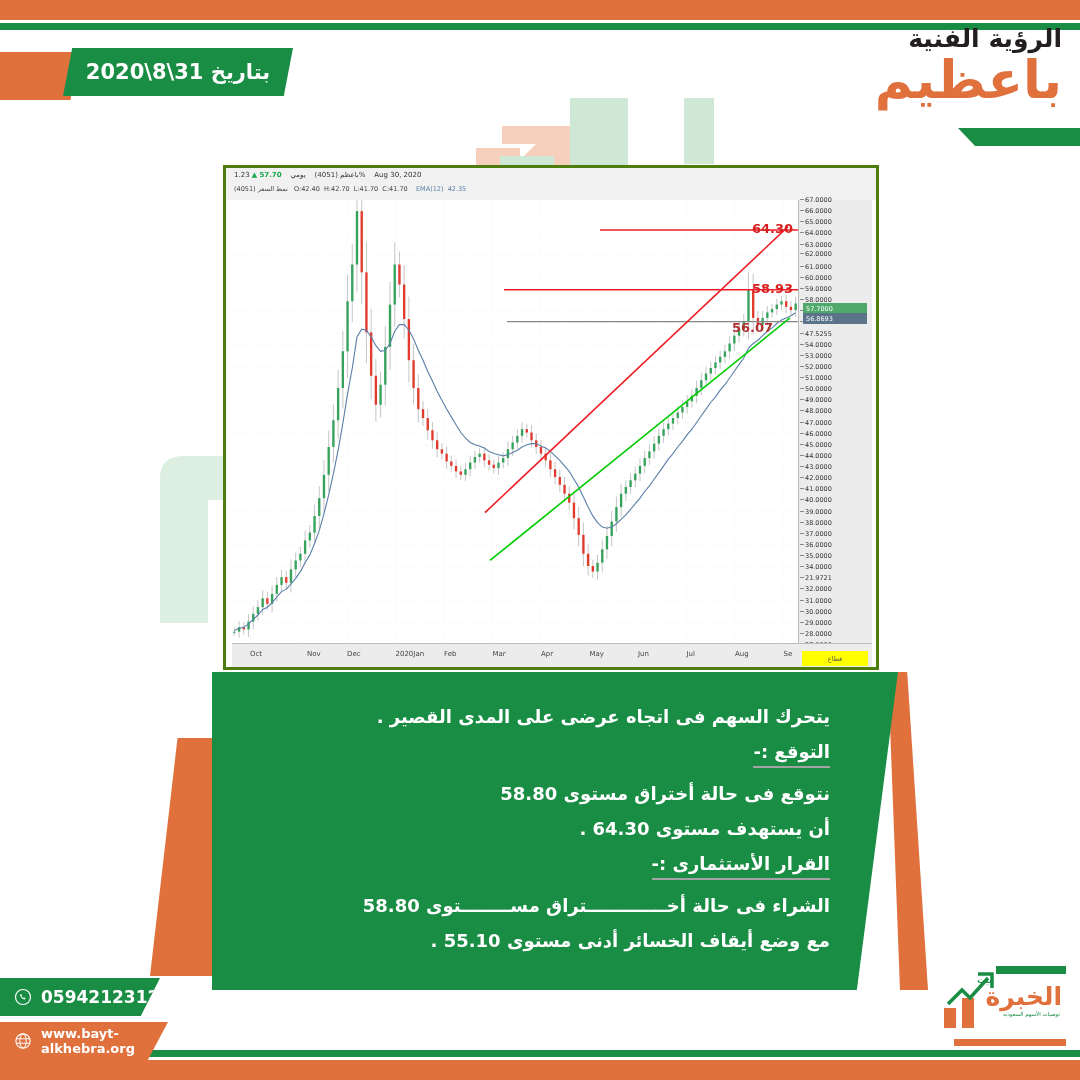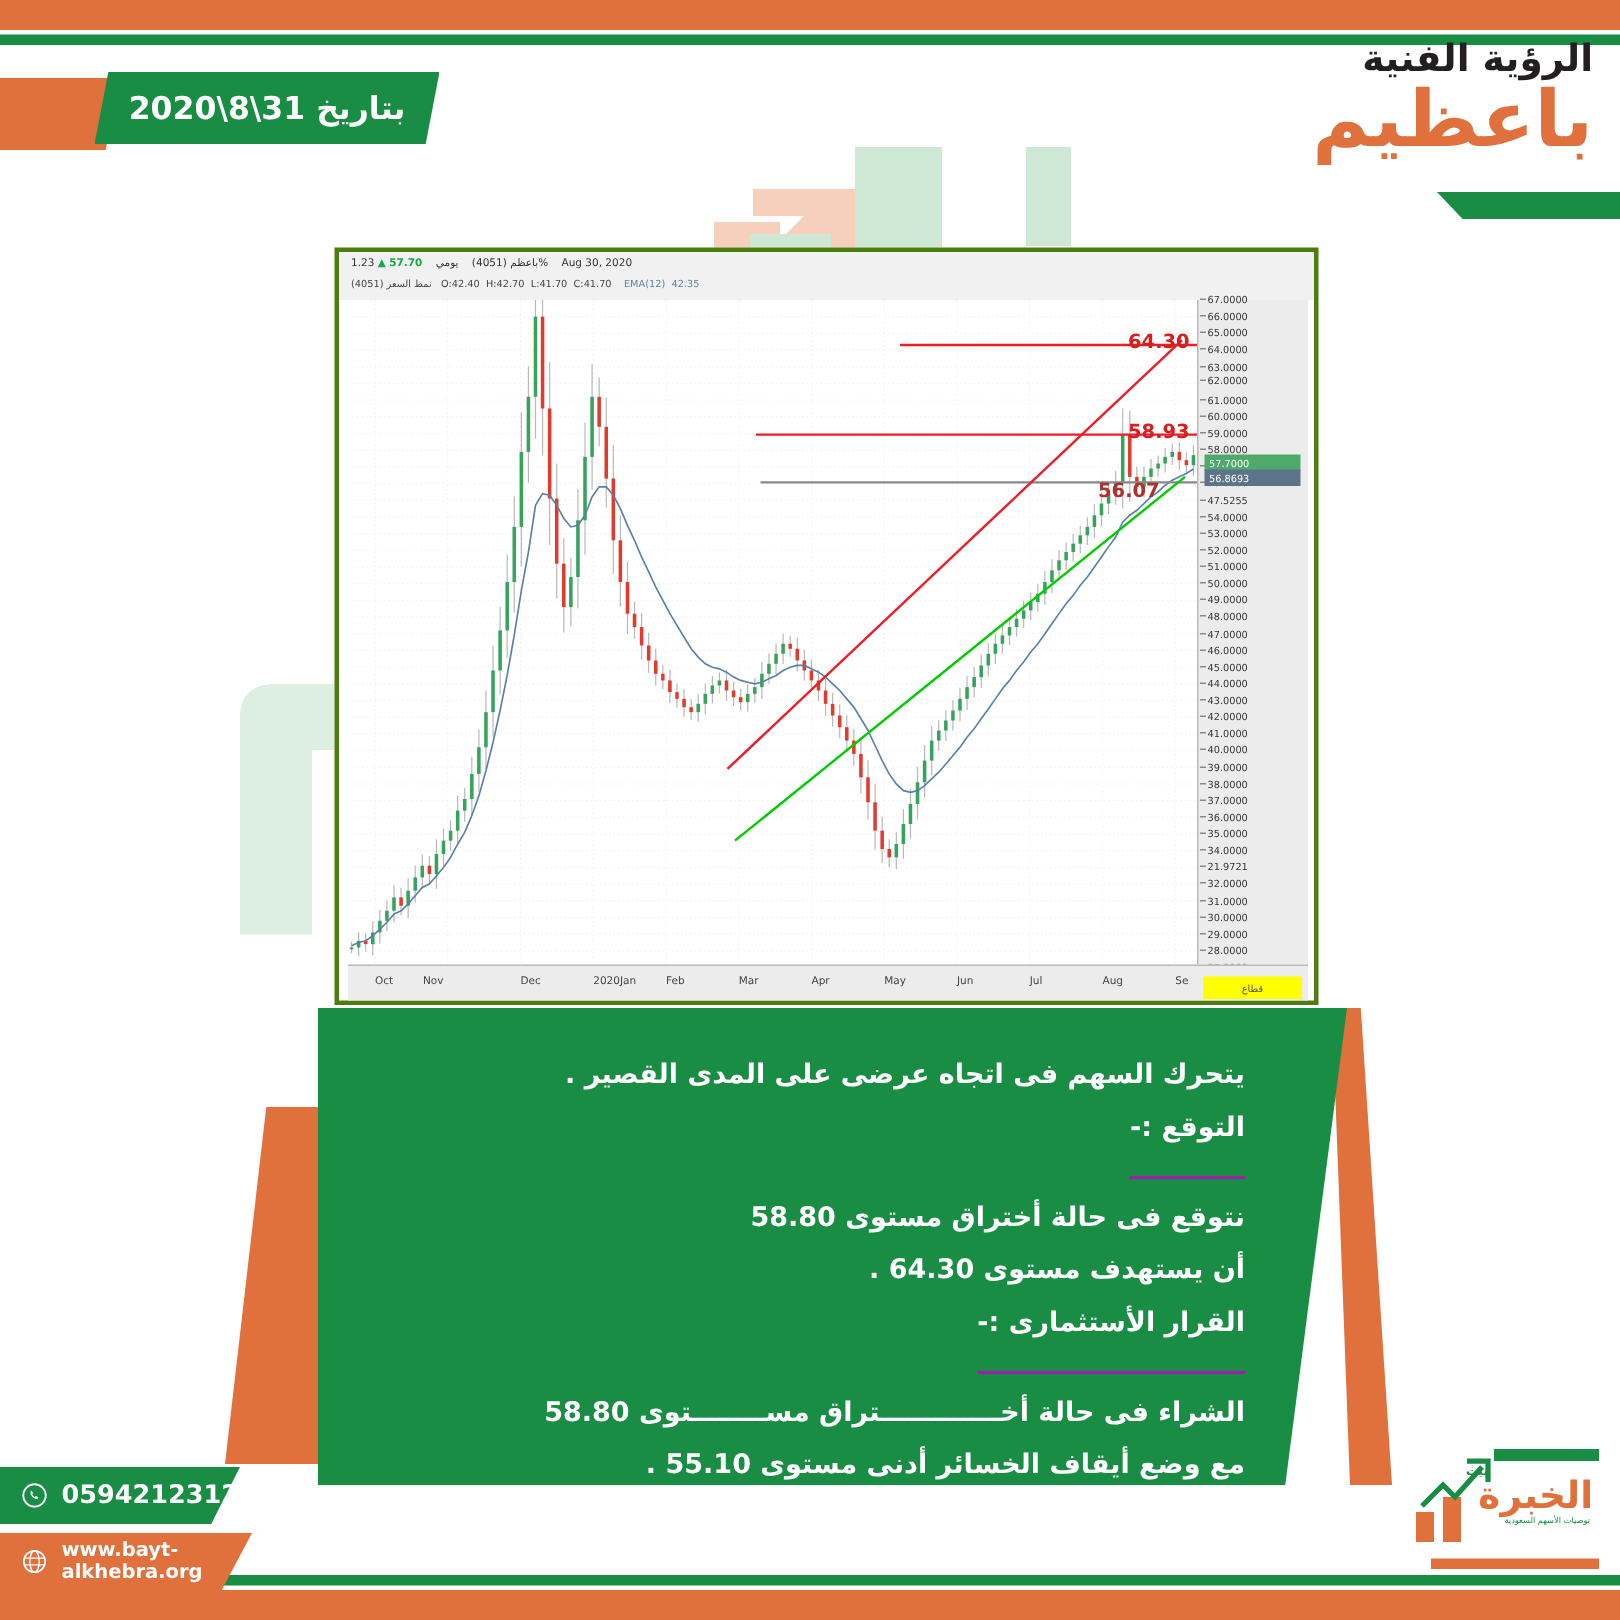--- a/index.html
+++ b/index.html
@@ -134,21 +134,21 @@
     background:#1a8d45;
     clip-path:polygon(0 0, 100% 0, 94% 100%, 0 100%);
   }
   .panel-text{
     position:absolute; left:212px; top:672px; width:686px; height:318px;
     direction:rtl; text-align:right; color:#ffffff;
     padding:36px 68px 10px 30px;
     font-size:18px; font-weight:bold; line-height:1.0;
   }
   .panel-text .row{ margin-bottom:17px; }
-  .panel-text .hdr-lbl{ display:inline-block; border-bottom:2px solid #a21caf; padding-bottom:23px; }
+  .panel-text .hdr-lbl{ display:inline-block; border-bottom:2px solid #a3a3a3; padding-bottom:5px; }
 
   
   .contact{
     position:absolute; height:38px; display:flex; align-items:center;
     color:#fff; font-weight:bold; font-size:17px; padding:0 30px 0 14px;
   }
   .c-phone{
     left:0; top:978px; width:160px; background:#1a8d45;
     clip-path:polygon(0 0, 100% 0, 88% 100%, 0 100%);
   }
@@ -587,21 +587,21 @@
           <div class="ytick" style="top: 430.875px;">28.0000</div>
           <div class="ytick" style="top: 442px;">27.0000</div>
         </div>
       <div class="price-tag tag-last" style="top:103px;">57.7000</div>
       <div class="price-tag tag-ema" style="top:113px;">56.8693</div>
     </div>
 
     <div class="xaxis">
       <div id="xticks">
           <div class="xtick" style="left: 18px;">Oct</div>
-          <div class="xtick" style="left: 50px; text-align: right;">Nov</div>
+          <div class="xtick" style="left: 75px; text-align: right;">Nov</div>
           <div class="xtick" style="left: 115px;">Dec</div>
           <div class="xtick" style="left: 163.5px;">2020Jan</div>
           <div class="xtick" style="left: 212px;">Feb</div>
           <div class="xtick" style="left: 260.5px;">Mar</div>
           <div class="xtick" style="left: 309px;">Apr</div>
           <div class="xtick" style="left: 357.5px;">May</div>
           <div class="xtick" style="left: 406px;">Jun</div>
           <div class="xtick" style="left: 454.5px;">Jul</div>
           <div class="xtick" style="left: 503px;">Aug</div>
           <div class="xtick" style="left: 551.5px;">Se</div>

